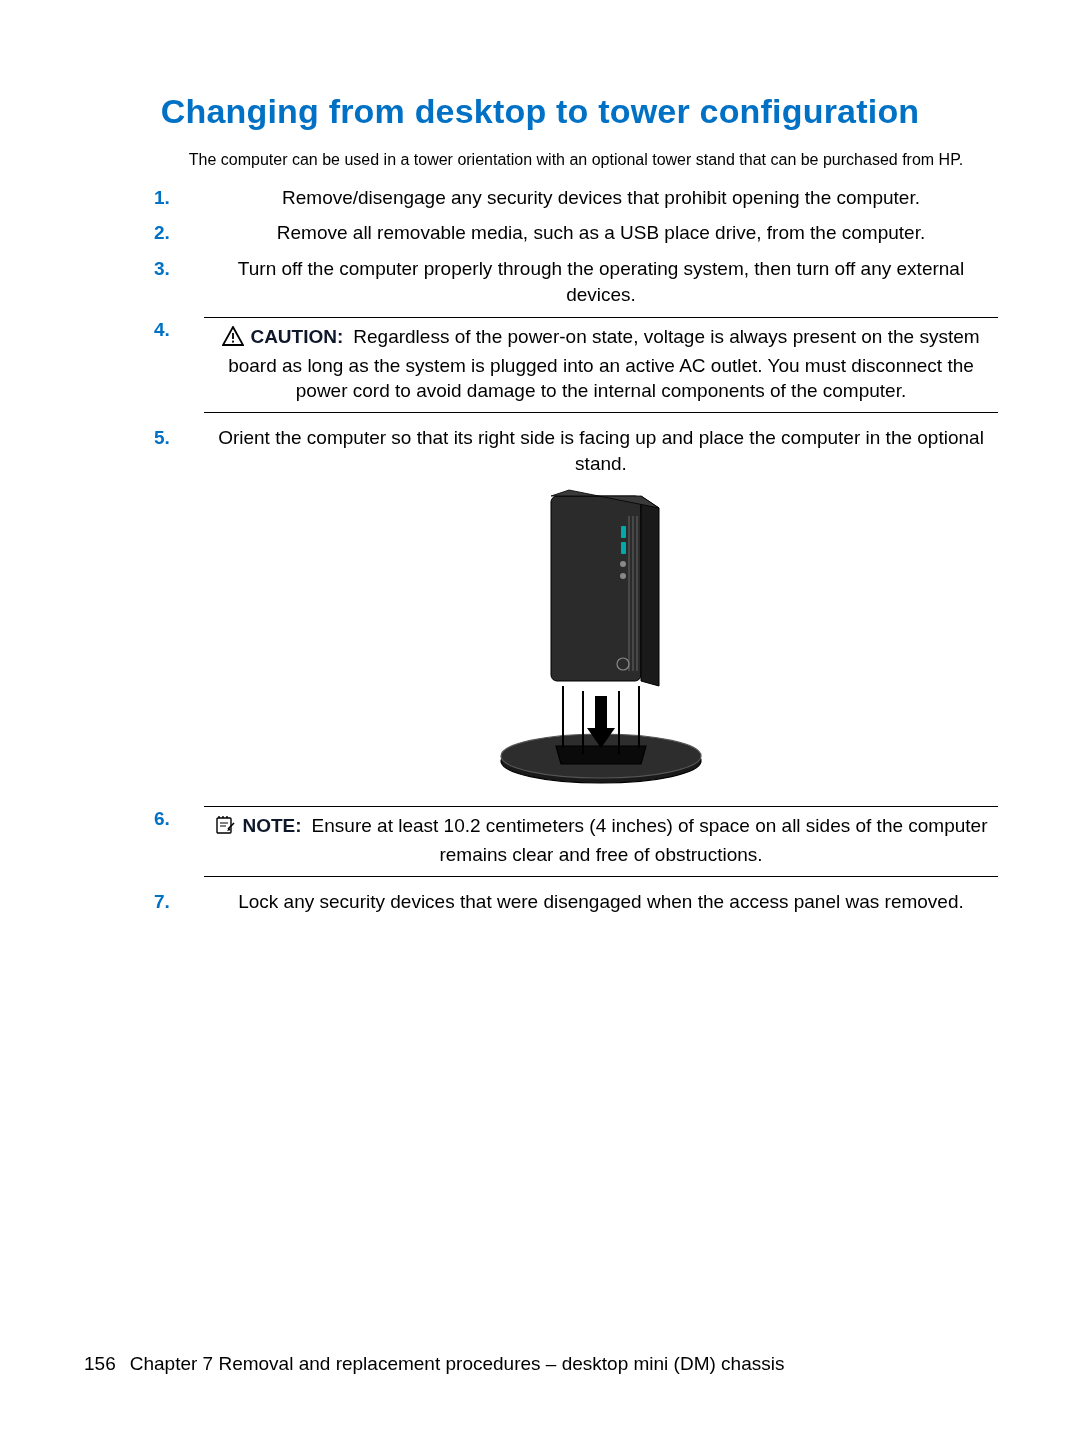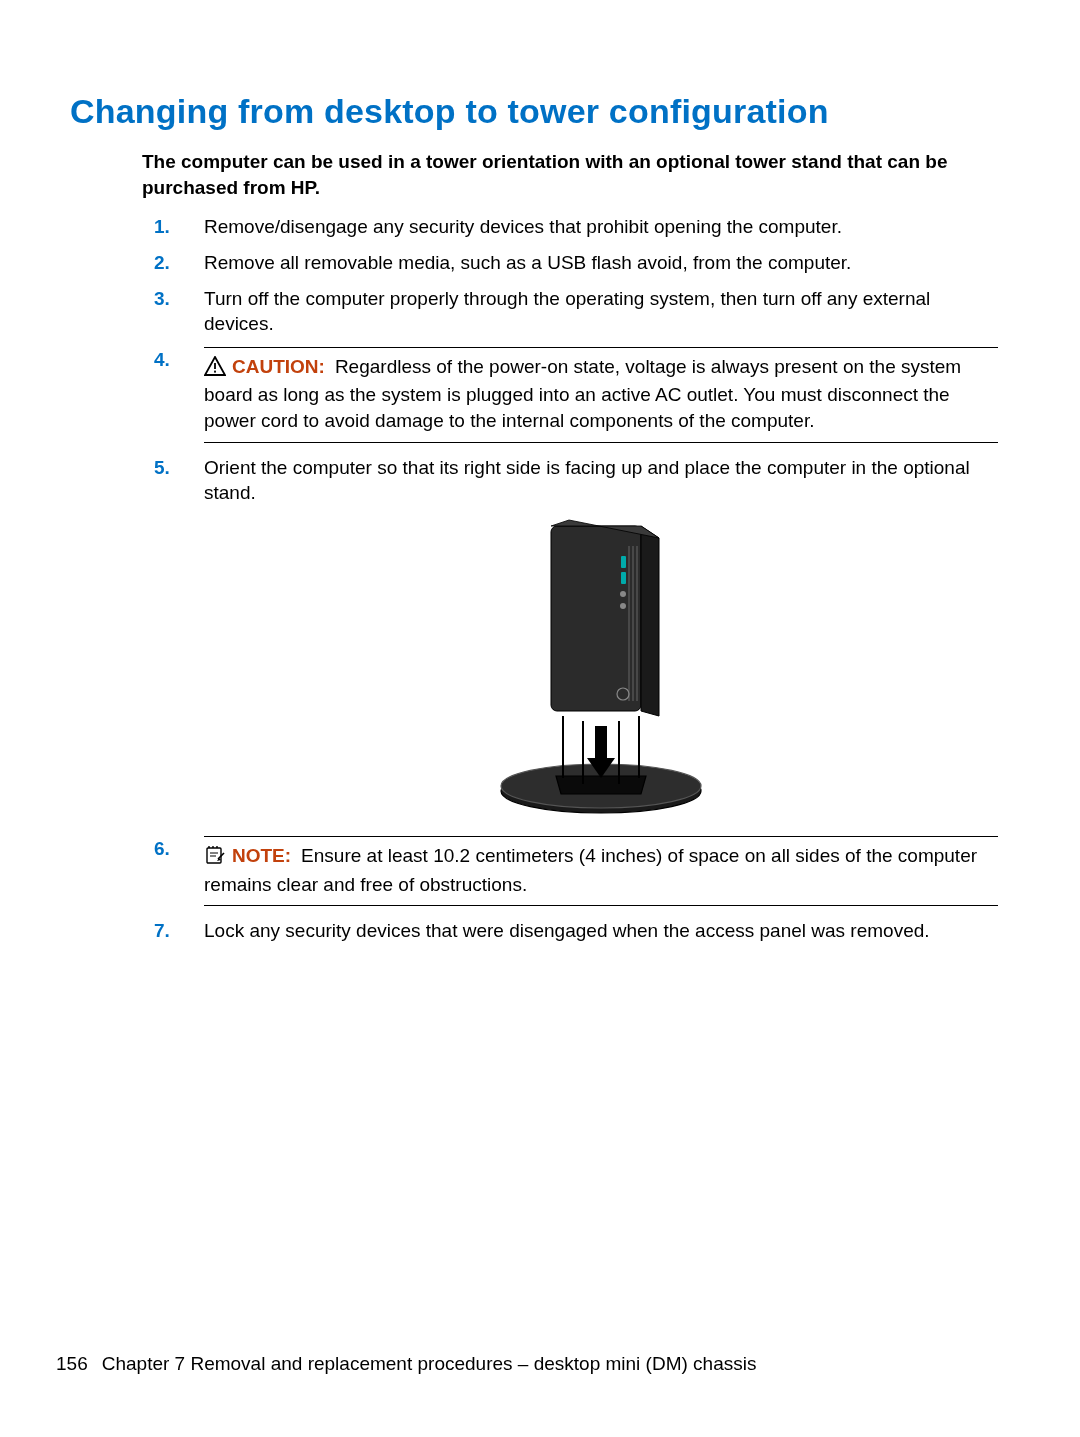--- a/index.html
+++ b/index.html
@@ -12,34 +12,34 @@
     font-family: Arial, Helvetica, sans-serif;
     color: #000000;
     position: relative;
   }
   .page {
     box-sizing: border-box;
     padding: 92px 70px 4px 70px;
     width: 1080px;
     height: 1437px;
     position: relative;
+    text-align: center;
   }
   h1.heading {
     color: #0071c5;
     font-size: 34px;
     font-weight: 800;
     margin: 0 0 18px 0;
     letter-spacing: 0.2px;
   }
   .intro {
-    font-size: 19px;
+    font-size: 16px;
     line-height: 1.35;
     margin: 0 0 14px 0;
     padding-left: 72px;
-    font-weight: bold;
   }
   ol.steps {
     list-style: none;
     padding: 0 0 0 72px;
     margin: 12px;
     counter-reset: step;
   }
   ol.steps > li {
     position: relative;
     font-size: 19px;
@@ -64,33 +64,33 @@
     padding: 6px 0 8px 0;
     font-size: 19px;
     line-height: 1.35;
   }
   .admon .icon {
     display: inline-block;
     vertical-align: -3px;
     margin-right: 6px;
   }
   .admon .label {
-    color: #c2410c;
+    color: #0f172a;
     font-weight: 700;
     margin-right: 10px;
   }
   .illus {
     display:flex;
     justify-content:center;
     margin: 10px 0 10px 0;
   }
   .illus svg { display:block; }
   .footer {
     position: absolute;
-    left: 56px;
+    left: 84px;
     bottom: 62px;
     font-size: 19px;
     display:flex;
     gap: 14px;
   }
   .footer .pagenum { }
   .footer .chapter { }
 </style>
 </head>
 <body>
@@ -99,21 +99,21 @@
 
   <h1 class="heading">Changing from desktop to tower configuration</h1>
 
   <p class="intro">The computer can be used in a tower orientation with an optional tower stand that can be purchased from HP.</p>
 
   <ol class="steps">
     <li>
       <span>Remove/disengage any security devices that prohibit opening the computer.</span>
     </li>
     <li>
-      <span>Remove all removable media, such as a USB flash avoid, from the computer.</span>
+      <span>Remove all removable media, such as a USB place drive, from the computer.</span>
     </li>
     <li>
       <span>Turn off the computer properly through the operating system, then turn off any external devices.</span>
     </li>
     <li>
 
       <div class="admon">
         <span class="icon">
           <svg width="22" height="20" viewBox="0 0 22 20">
             <path d="M11 1 L21 19 L1 19 Z" fill="none" stroke="#000" stroke-width="1.8"></path>

